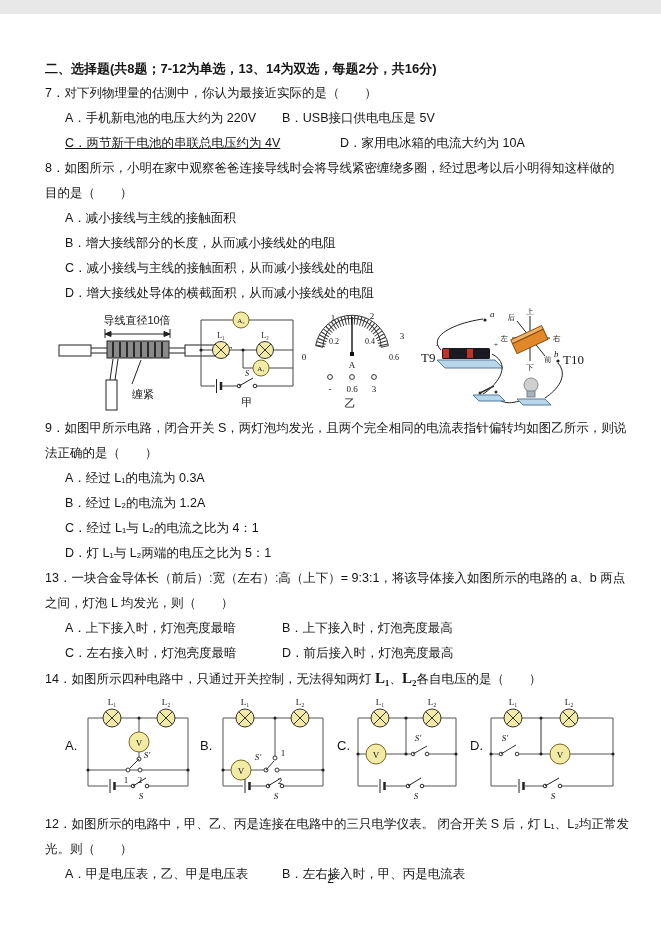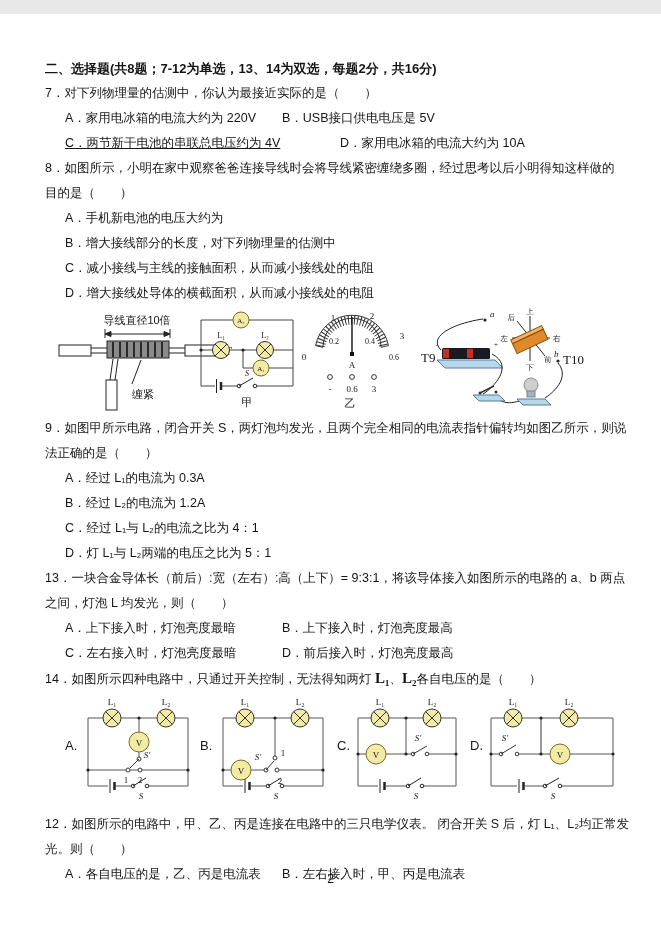--- a/index.html
+++ b/index.html
@@ -23,30 +23,30 @@
 </head>
 <body>
 
 <div class="page">
   <div class="content">
 
     <div class="line hdr">二、选择题(共8题；7-12为单选，13、14为双选，每题2分，共16分)</div>
 
     <div class="line">7．对下列物理量的估测中，你认为最接近实际的是（　　）</div>
     <div class="line opts">
-      <span class="col217">A．家用电冰箱的电流大约为 220V</span><span>B．USB接口供电电压是 5V</span>
+      <span class="col217">A．手机新电池的电压大约为 220V</span><span>B．USB接口供电电压是 5V</span>
     </div>
     <div class="line opts">
       <span class="col275">C．两节新干电池的串联总电压约为 4V</span><span>D．家用电冰箱的电流大约为 10A</span>
     </div>
 
     <div class="line">8．如图所示，小明在家中观察爸爸连接导线时会将导线紧密缠绕多圈，经过思考以后小明得知这样做的</div>
     <div class="line">目的是（　　）</div>
-    <div class="line opts">A．手机新电池的电压大约为</div>
-    <div class="line opts">B．增大接线部分的长度，对下列物理量的估测中</div>
+    <div class="line opts">A．减小接线与主线的接触面积</div>
+    <div class="line opts">B．增大接线部分的长度，从而减小接线处的电阻</div>
     <div class="line opts">C．减小接线与主线的接触面积，从而减小接线处的电阻</div>
     <div class="line opts">D．增大接线处导体的横截面积，从而减小接线处的电阻</div>
 
     <div class="figrow1">
 
       <svg style="left:12px" width="175" height="104" viewBox="0 0 175 104">
         <text class="cjk" x="80" y="16" font-size="11" text-anchor="middle">导线直径10倍</text>
         <g stroke="#222" stroke-width="1">
           <line x1="48" y1="21" x2="48" y2="30"></line>
             <line x1="113" y1="21" x2="113" y2="30"></line>
@@ -437,19 +437,19 @@
             <circle cx="75" cy="92" r="1.8" fill="#fff" stroke="#222"></circle>
           <line x1="60" y1="92" x2="74" y2="84" stroke="#222"></line>
           <text x="68" y="105" font-size="9" font-style="italic" text-anchor="middle">S</text>
         </g>
       </svg>
     </div>
 
     <div class="line">12．如图所示的电路中，甲、乙、丙是连接在电路中的三只电学仪表。 闭合开关 S 后，灯 L₁、L₂均正常发</div>
     <div class="line">光。则（　　）</div>
     <div class="line opts">
-      <span class="col217">A．各自电压的是，乙、丙是电流表</span><span>B．左右接入时，甲、丙是电流表</span>
+      <span class="col217">A．甲是电压表，乙、甲是电压表</span><span>B．左右接入时，甲、丙是电流表</span>
     </div>
 
   </div>
 
   <div class="pageno">2</div>
 </div>
 
 </body></html>

